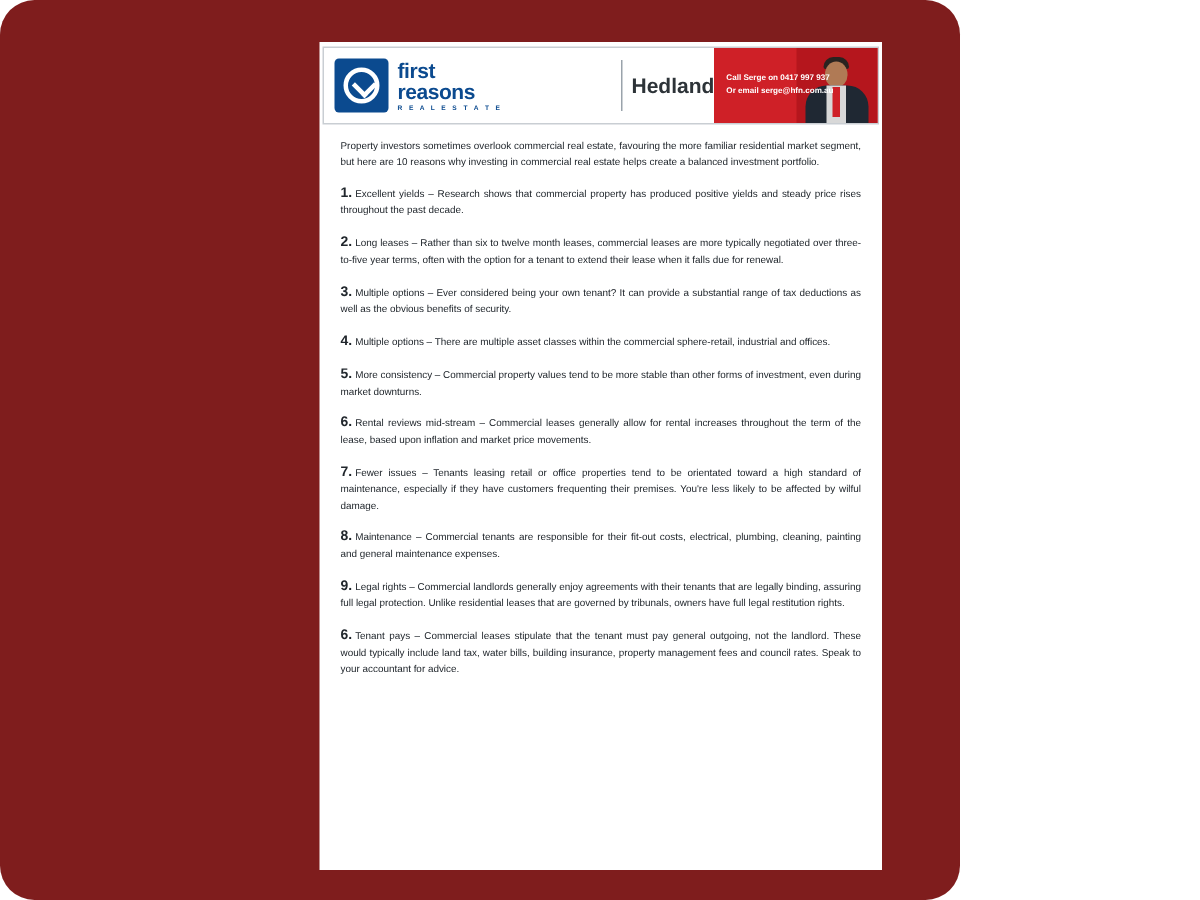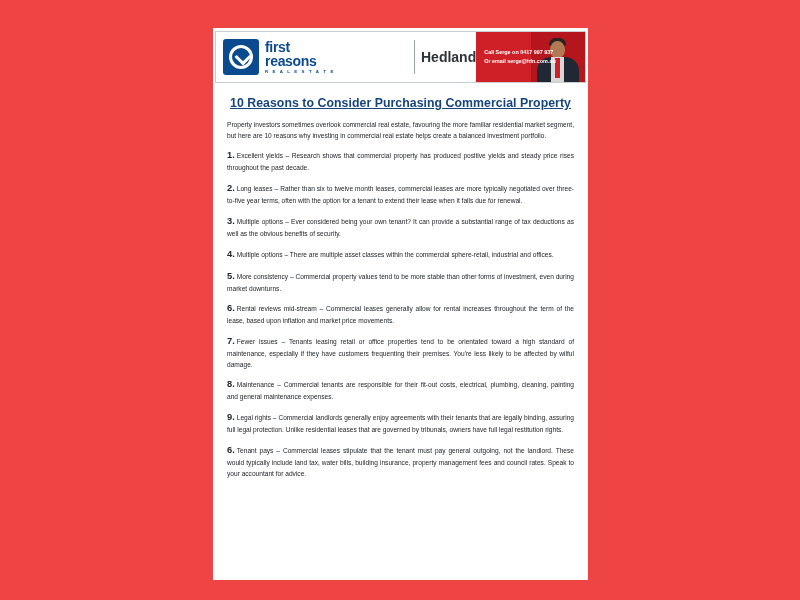--- a/index.html
+++ b/index.html
@@ -6,23 +6,24 @@
     margin: 0;
     padding: 0;
     width: 800px;
     height: 600px;
     background: #ffffff;
     font-family: "Liberation Sans", sans-serif;
     overflow: hidden;
   }
   #page {
     position: relative;
-    width: 800px;
+    width: 640px;
     height: 600px;
-    background: #ef4444;
+    background: #7f1d1d;
+    border-radius: 23px;
   }
   
   #sheet {
     position: absolute;
     left: 213px;
     top: 28px;
     width: 375px;
     height: 552px;
     background: #ffffff;
     box-sizing: border-box;
@@ -248,21 +249,20 @@
         <div id="agent-photo">
           <div class="hair"></div>
           <div class="head"></div>
           <div class="body"></div>
           <div class="shirt"></div>
           <div class="tie"></div>
         </div>
       </div>
     </div>
 
-    <div id="doc-title">10 Reasons to Consider Purchasing Commercial Property</div>
 
     <div id="body-copy">
       <p id="intro">Property investors sometimes overlook commercial real estate, favouring the more familiar residential market segment, but here are 10 reasons why investing in commercial real estate helps create a balanced investment portfolio.</p>
 
       <p class="reason">
         <span class="num">1.</span><span class="txt">Excellent yields – Research shows that commercial property has produced positive yields and steady price rises throughout the past decade.</span>
       </p>
       <p class="reason">
         <span class="num">2.</span><span class="txt">Long leases – Rather than six to twelve month leases, commercial leases are more typically negotiated over three-to-five year terms, often with the option for a tenant to extend their lease when it falls due for renewal.</span>
       </p>

